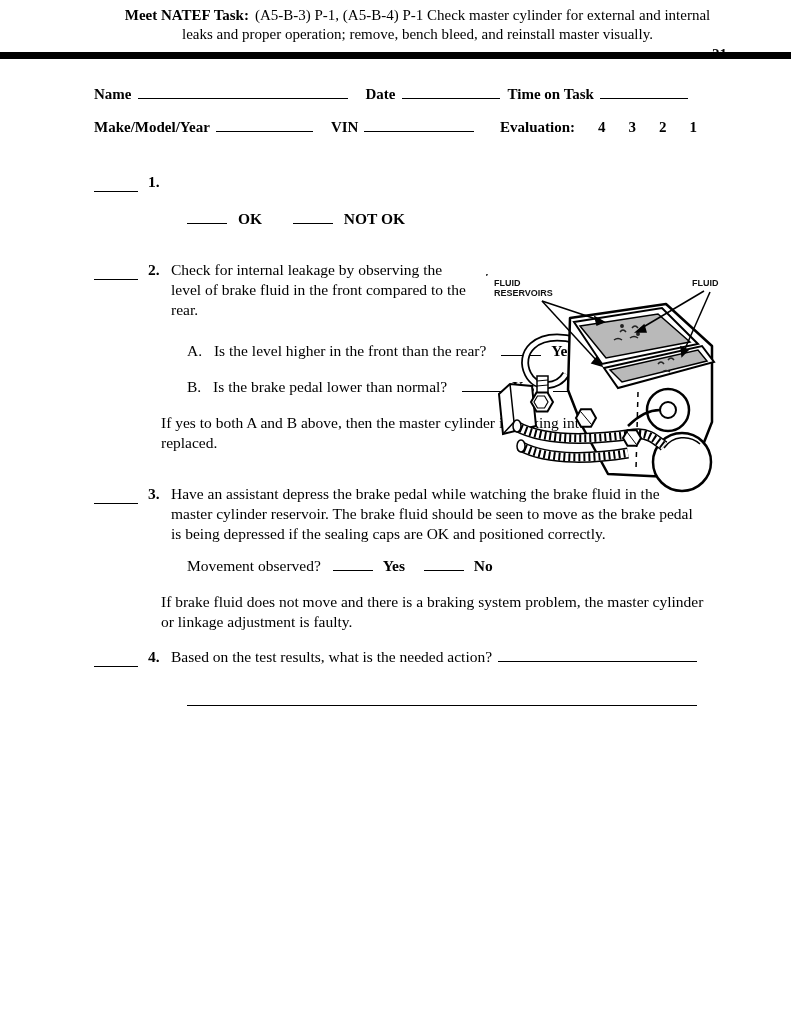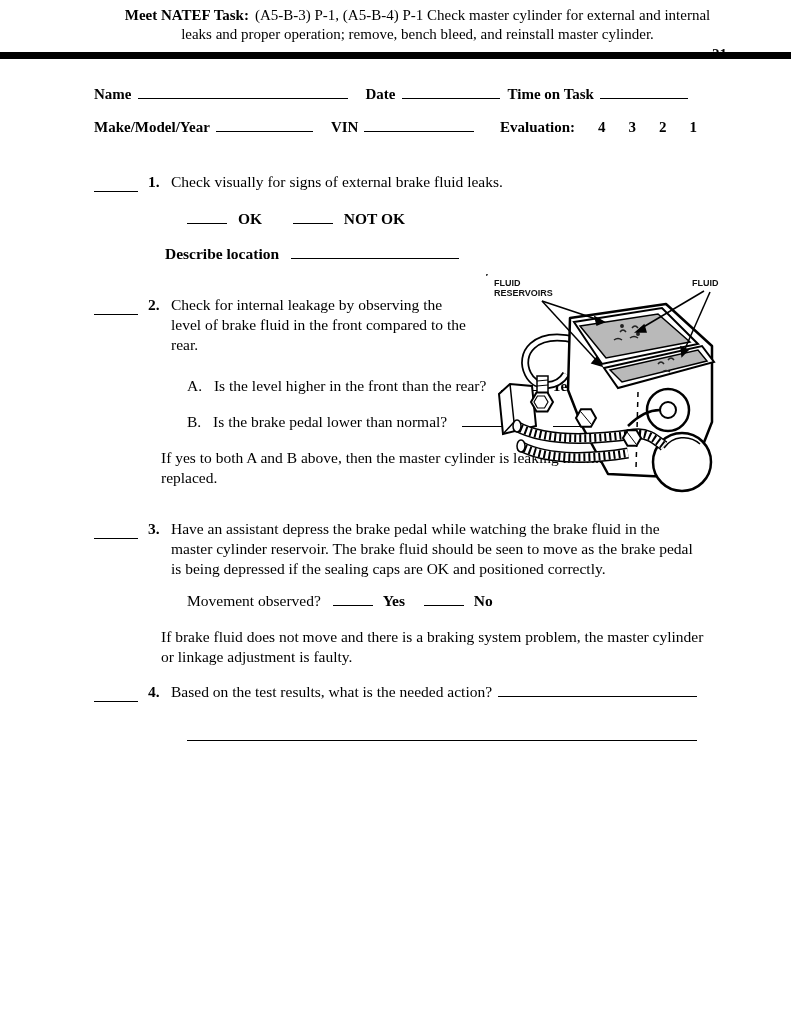--- a/index.html
+++ b/index.html
@@ -71,21 +71,21 @@
 </head>
 <body>
 
 <div class="page">
 
   <div class="page-number">21</div>
 
 
   <div class="natef">
     <div><span class="b">Meet NATEF Task:</span><span>(A5-B-3) P-1, (A5-B-4) P-1 Check master cylinder for external and internal</span></div>
-    <div>leaks and proper operation; remove, bench bleed, and reinstall master cylinder.</div>
+    <div>leaks and proper operation; remove, bench bleed, and reinstall master visually.</div>
   </div>
 
   <div class="rule"></div>
 
   <div class="info-row info-row-1">
     <span class="b">Name</span>
     <span class="uline" style="width:210px; margin-left:6px;"></span>
     <span class="b" style="margin-left:18px;">Date</span>
     <span class="uline" style="width:98px; margin-left:6px;"></span>
     <span class="b" style="margin-left:8px;text-align:center;">Time on Task</span>
@@ -102,31 +102,26 @@
     <span class="evnum">3</span>
     <span class="evnum">2</span>
     <span class="evnum">1</span>
   </div>
 
   <div class="content">
 
     <div class="item" style="margin-top:35px;">
       <span class="blank"></span>
       <span class="num">1.</span>
-      <div class="itext" style="width:372px;">Check visually for signs of external brake fluid leaks.</div>
     </div>
     <div class="subline" style="margin:17px 0 0 93px;">
       <span class="blank sm"></span>
       <span class="b" style="margin-left:7px;">OK</span>
       <span class="blank sm" style="margin-left:27px;"></span>
       <span class="b" style="margin-left:7px;">NOT OK</span>
-    </div>
-    <div class="subline" style="margin:15px 0 0 71px;">
-      <span class="b">Describe location</span>
-      <span class="uline" style="width:168px; margin-left:8px;"></span>
     </div>
 
     <div class="item" style="margin-top:31px;">
       <span class="blank"></span>
       <span class="num">2.</span>
       <div class="itext" style="width:302px;">Check for internal leakage by observing the level of brake fluid in the front compared to the rear.</div>
     </div>
     <div class="subline" style="margin:21px 0 0 93px;">
       <span>A.</span>
       <span style="margin-left:8px;">Is the level higher in the front than the rear?</span>

